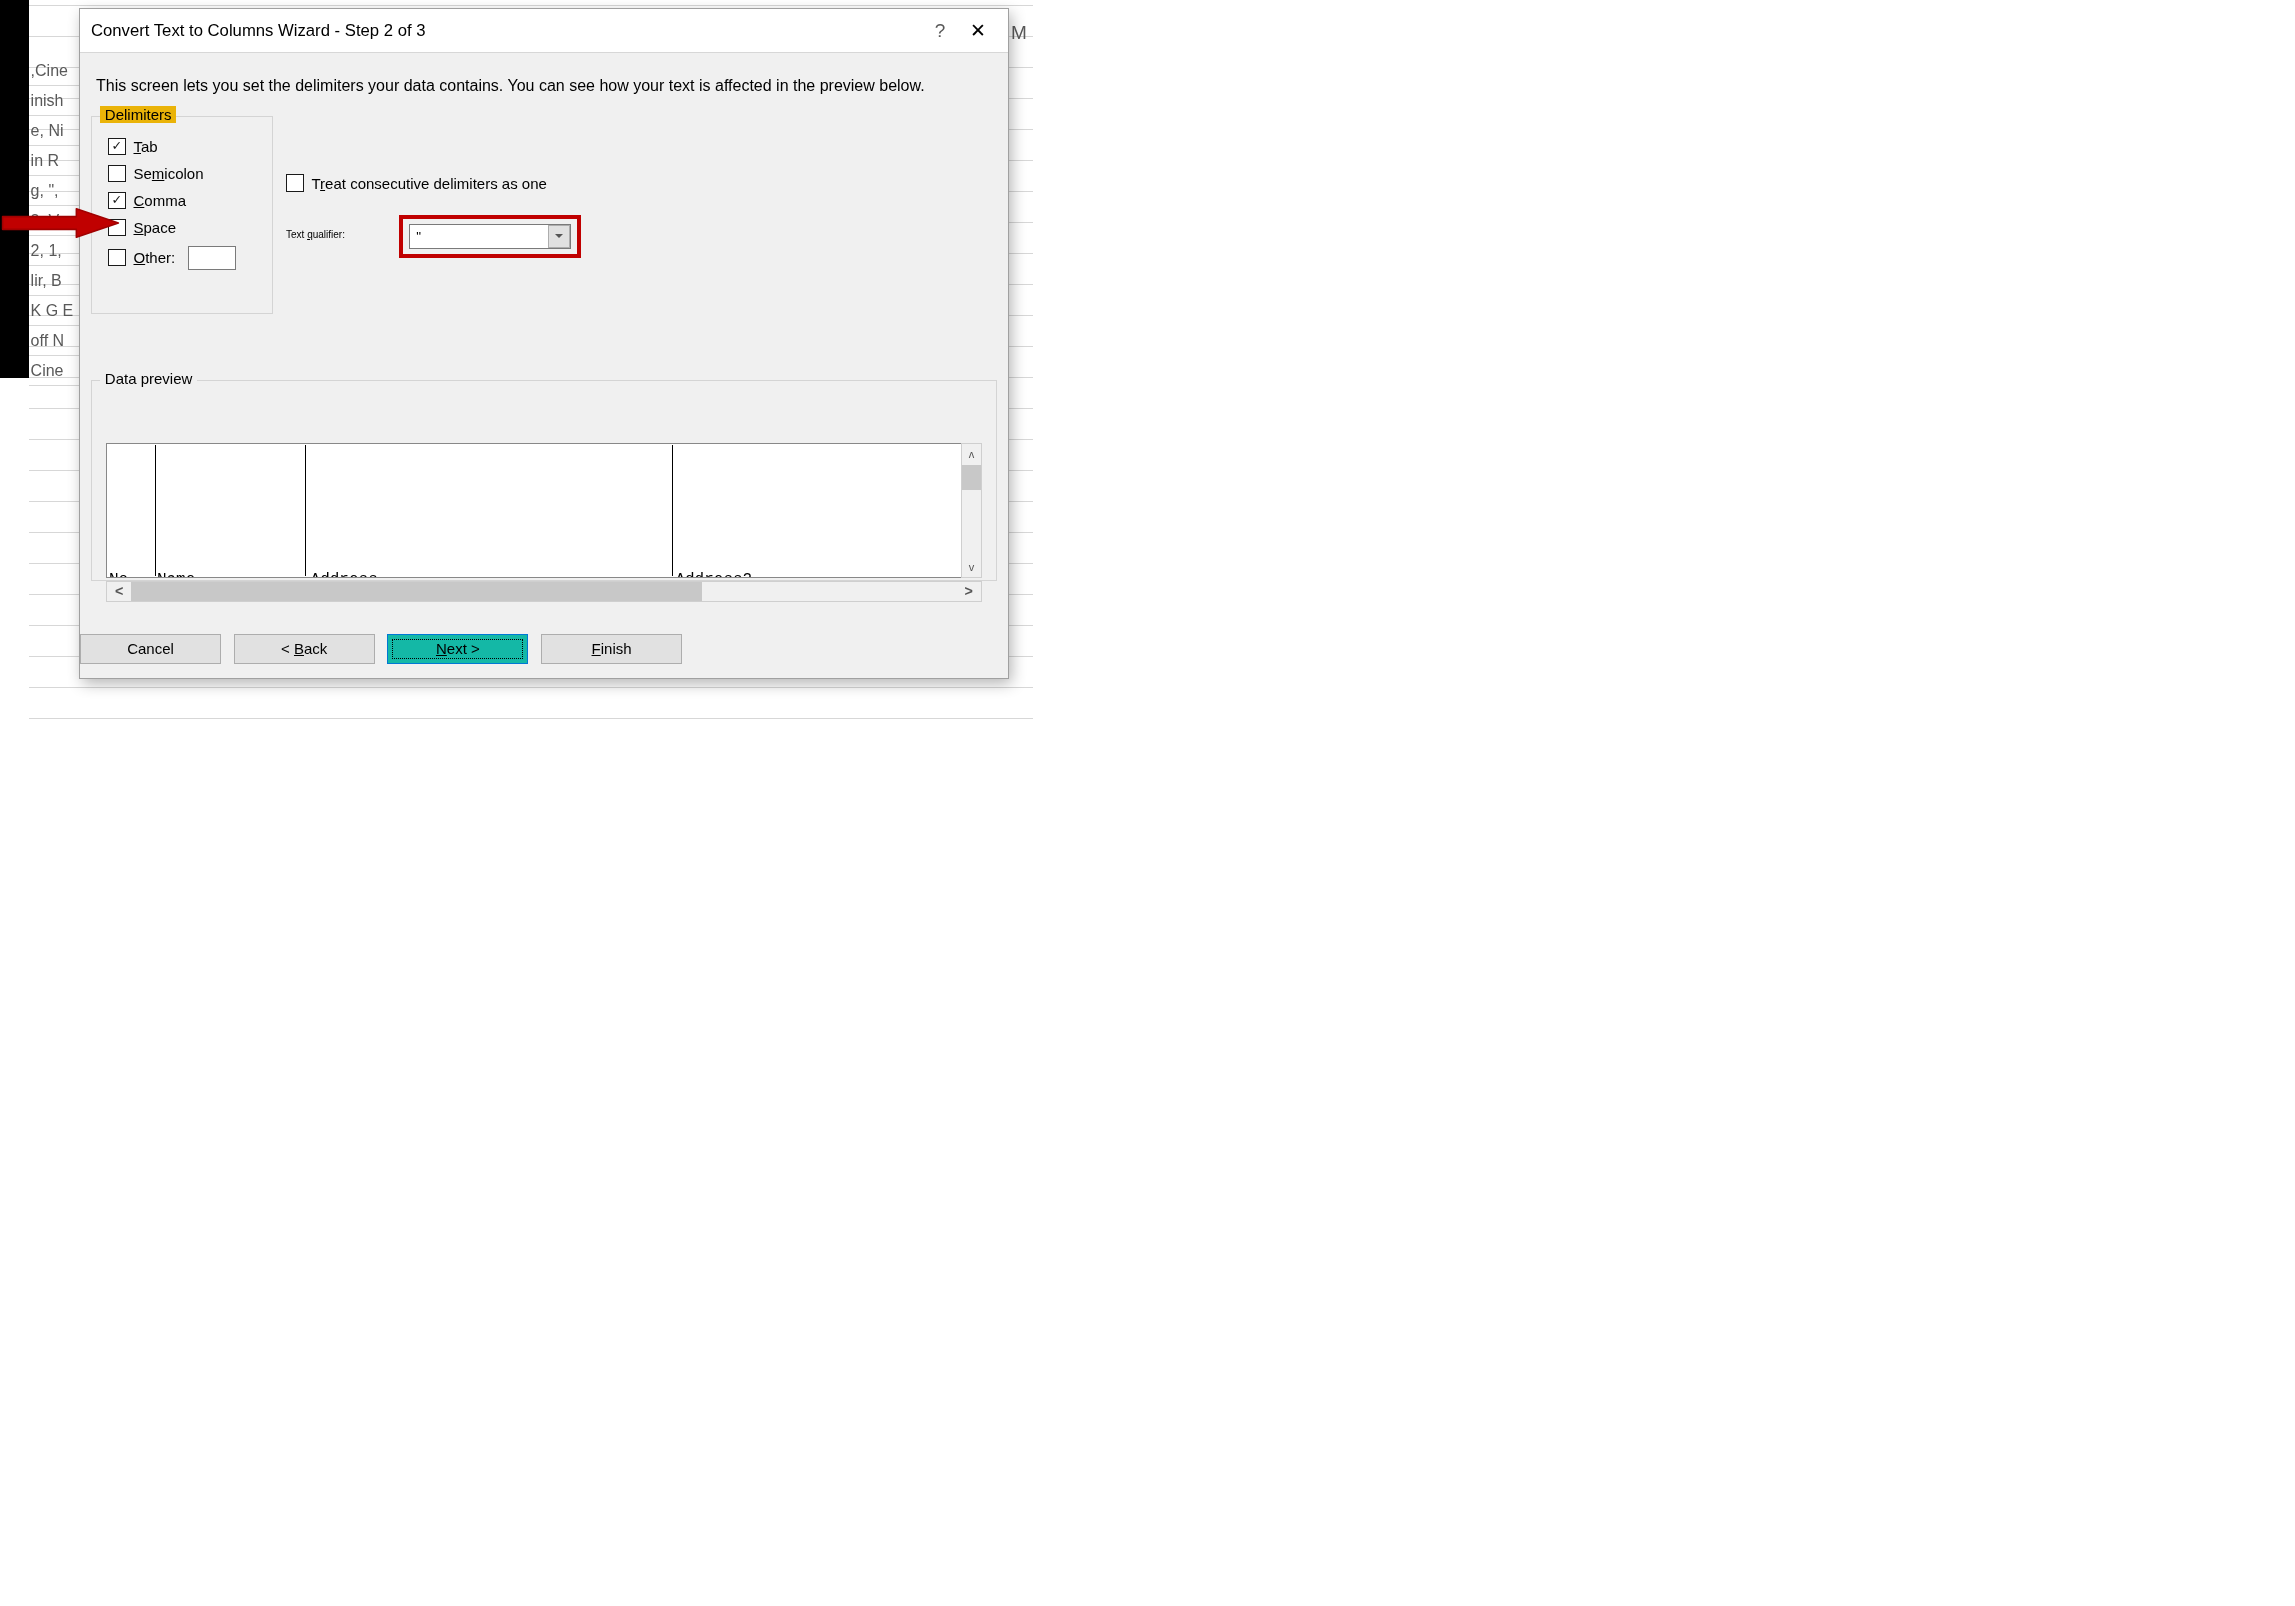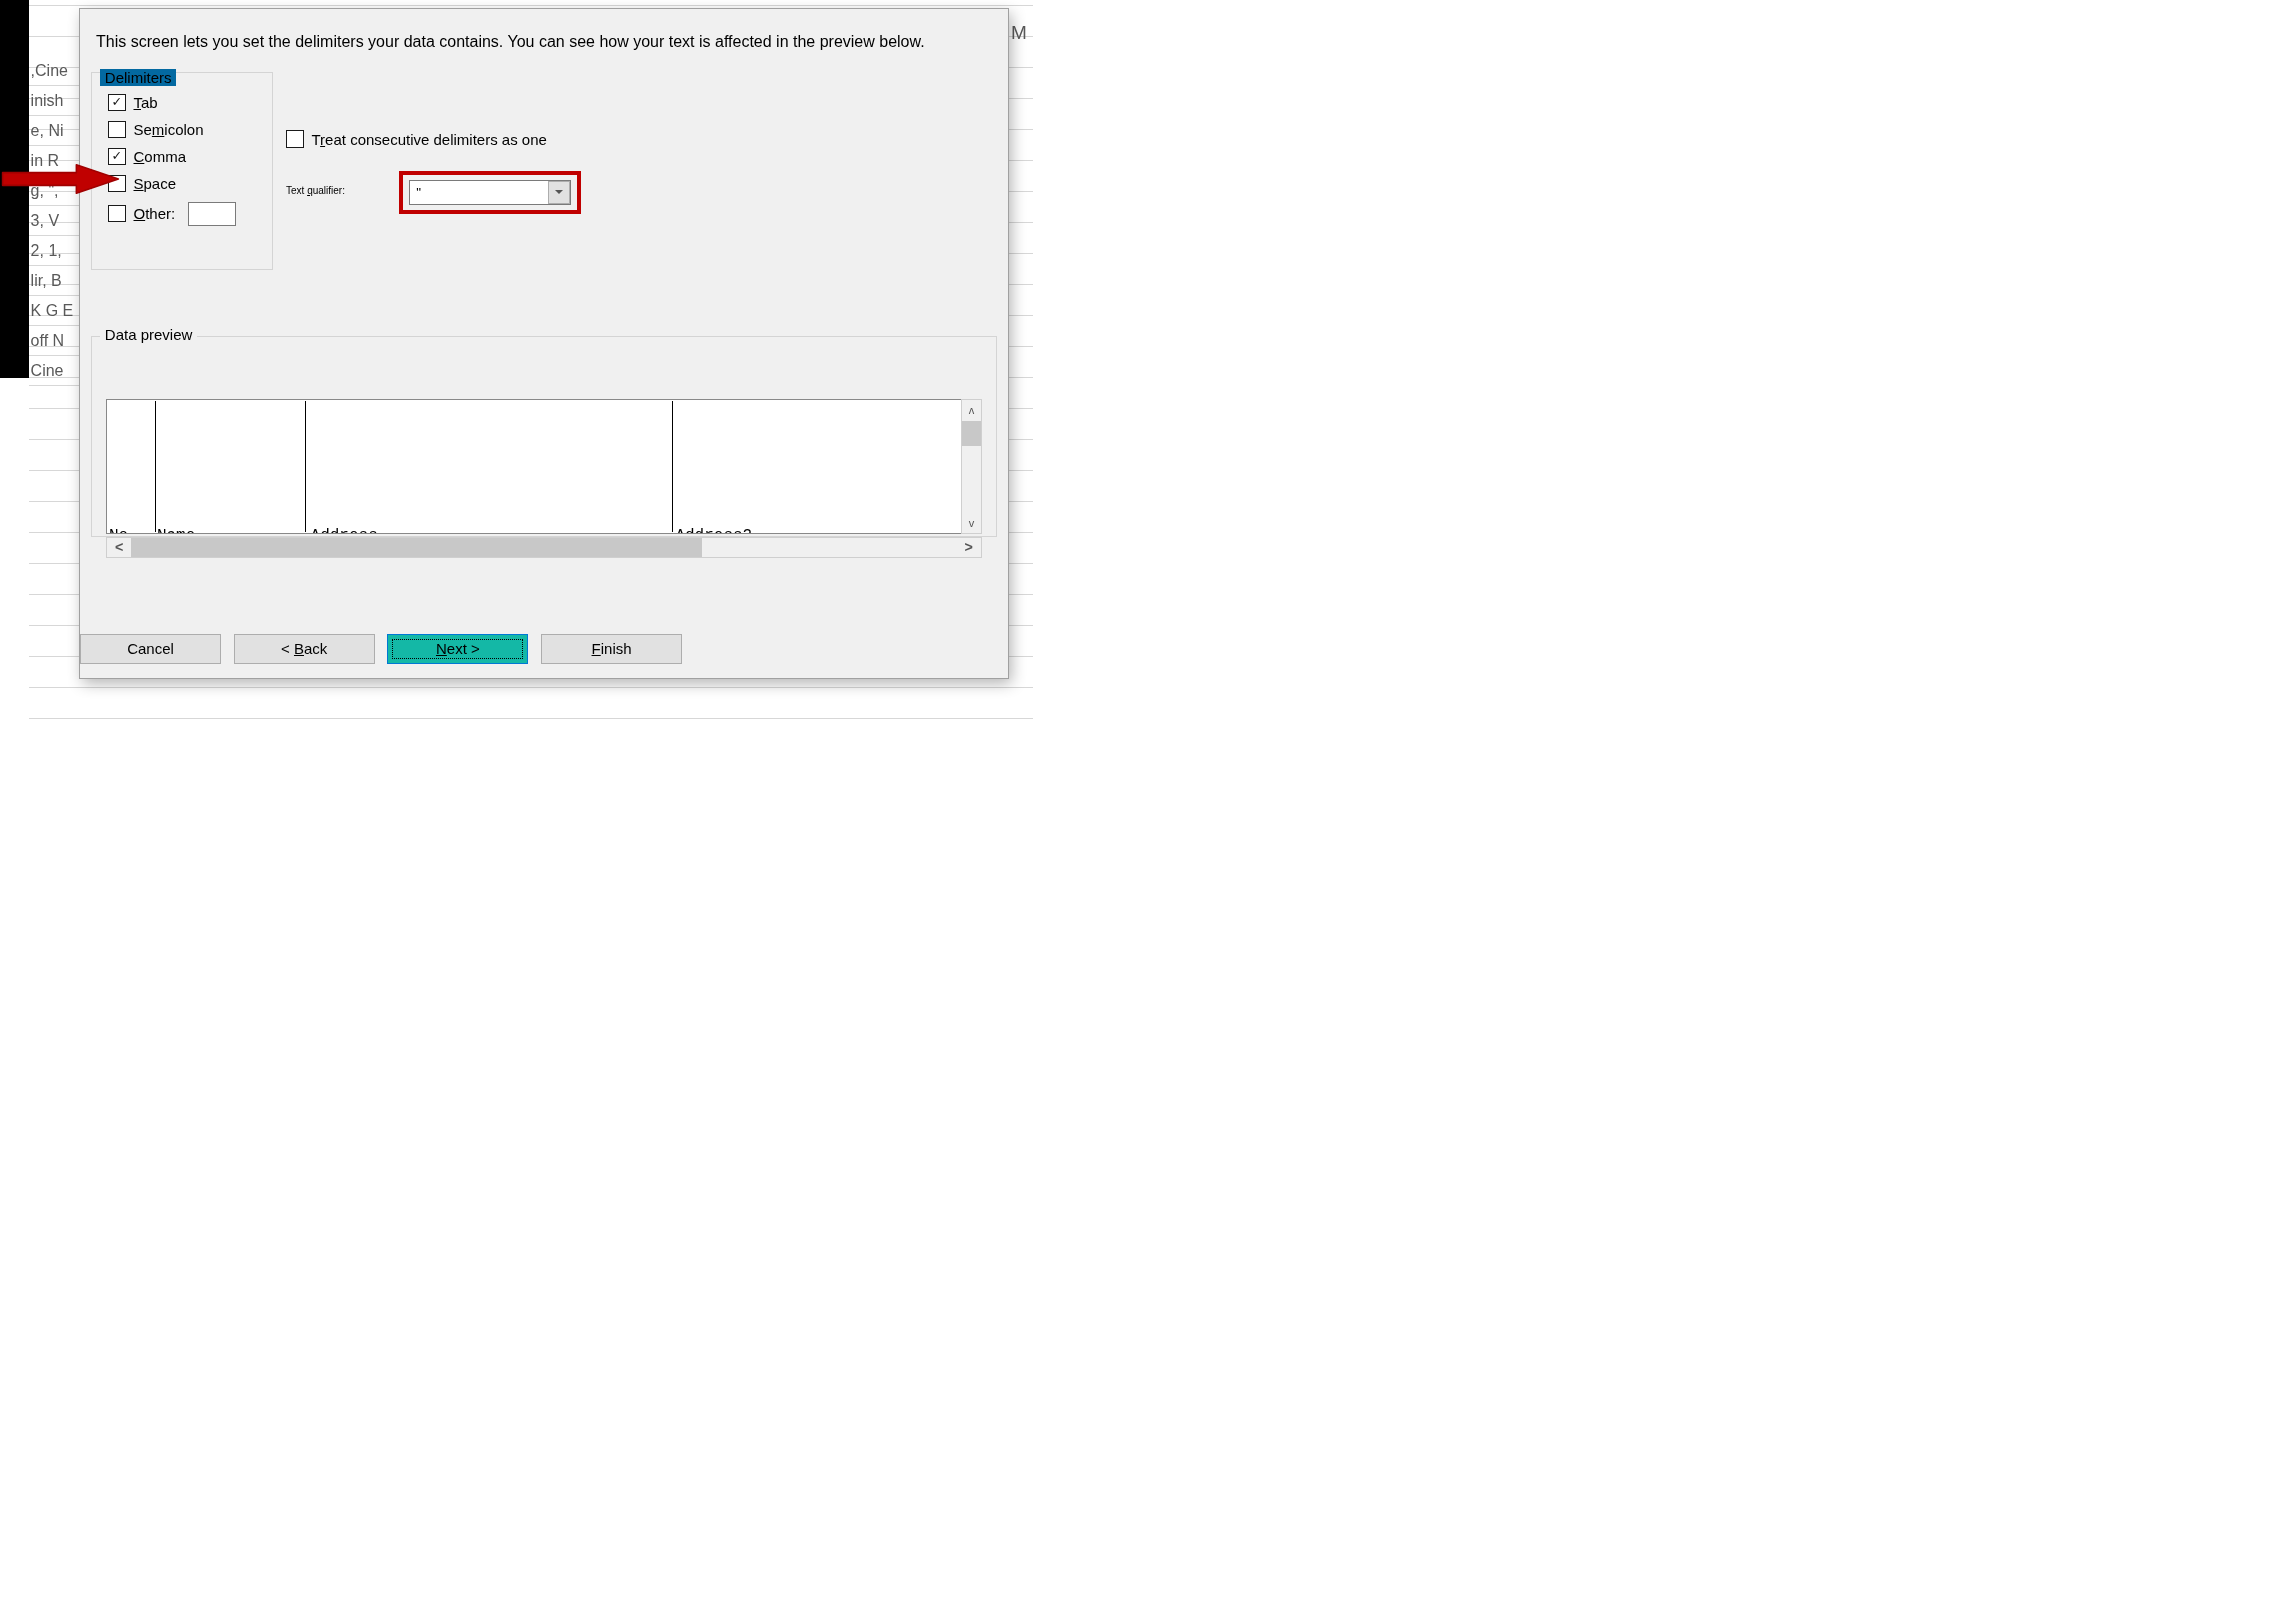--- a/index.html
+++ b/index.html
@@ -113,24 +113,23 @@
   .delim-field {
     position: absolute;
     left: 11px; top: 63px;
     width: 182px;
     height: 198px;
     border: 0.8px solid #d4d4d4;
   }
   .delim-field .legend {
     position: absolute;
     top: -11px; left: 8px;
-    background: #0369a1;
+    background: #eab308;
     padding: 0 4.8px;
     font-size: 15px;
-    margin-top: 7px;
   }
   .chkrow {
     display: flex;
     align-items: center;
     gap: 8px;
     margin: 0 0 9.5px 16px;
     font-size: 15px;
   }
   .delim-field .stack { padding-top: 20.6px; }
   .chkbox {
@@ -353,20 +352,25 @@
     <div>g, ",</div>
     <div>3, V</div>
     <div>2, 1,</div>
     <div>lir, B</div>
     <div>K G E</div>
     <div>off N</div>
     <div>Cine</div>
   </div>
 
   <div class="dialog">
+    <div class="titlebar">
+      <div class="title">Convert Text to Columns Wizard - Step 2 of 3</div>
+      <div class="help">?</div>
+      <div class="close">✕</div>
+    </div>
 
     <div class="body">
       <div class="desc">This screen lets you set the delimiters your data contains.  You can see how your text is affected in the preview below.</div>
 
       <div class="delim-field">
         <div class="legend">Delimiters</div>
         <div class="stack">
           <div class="chkrow">
             <span class="chkbox">✓</span>
             <span><span class="u">T</span>ab</span>

